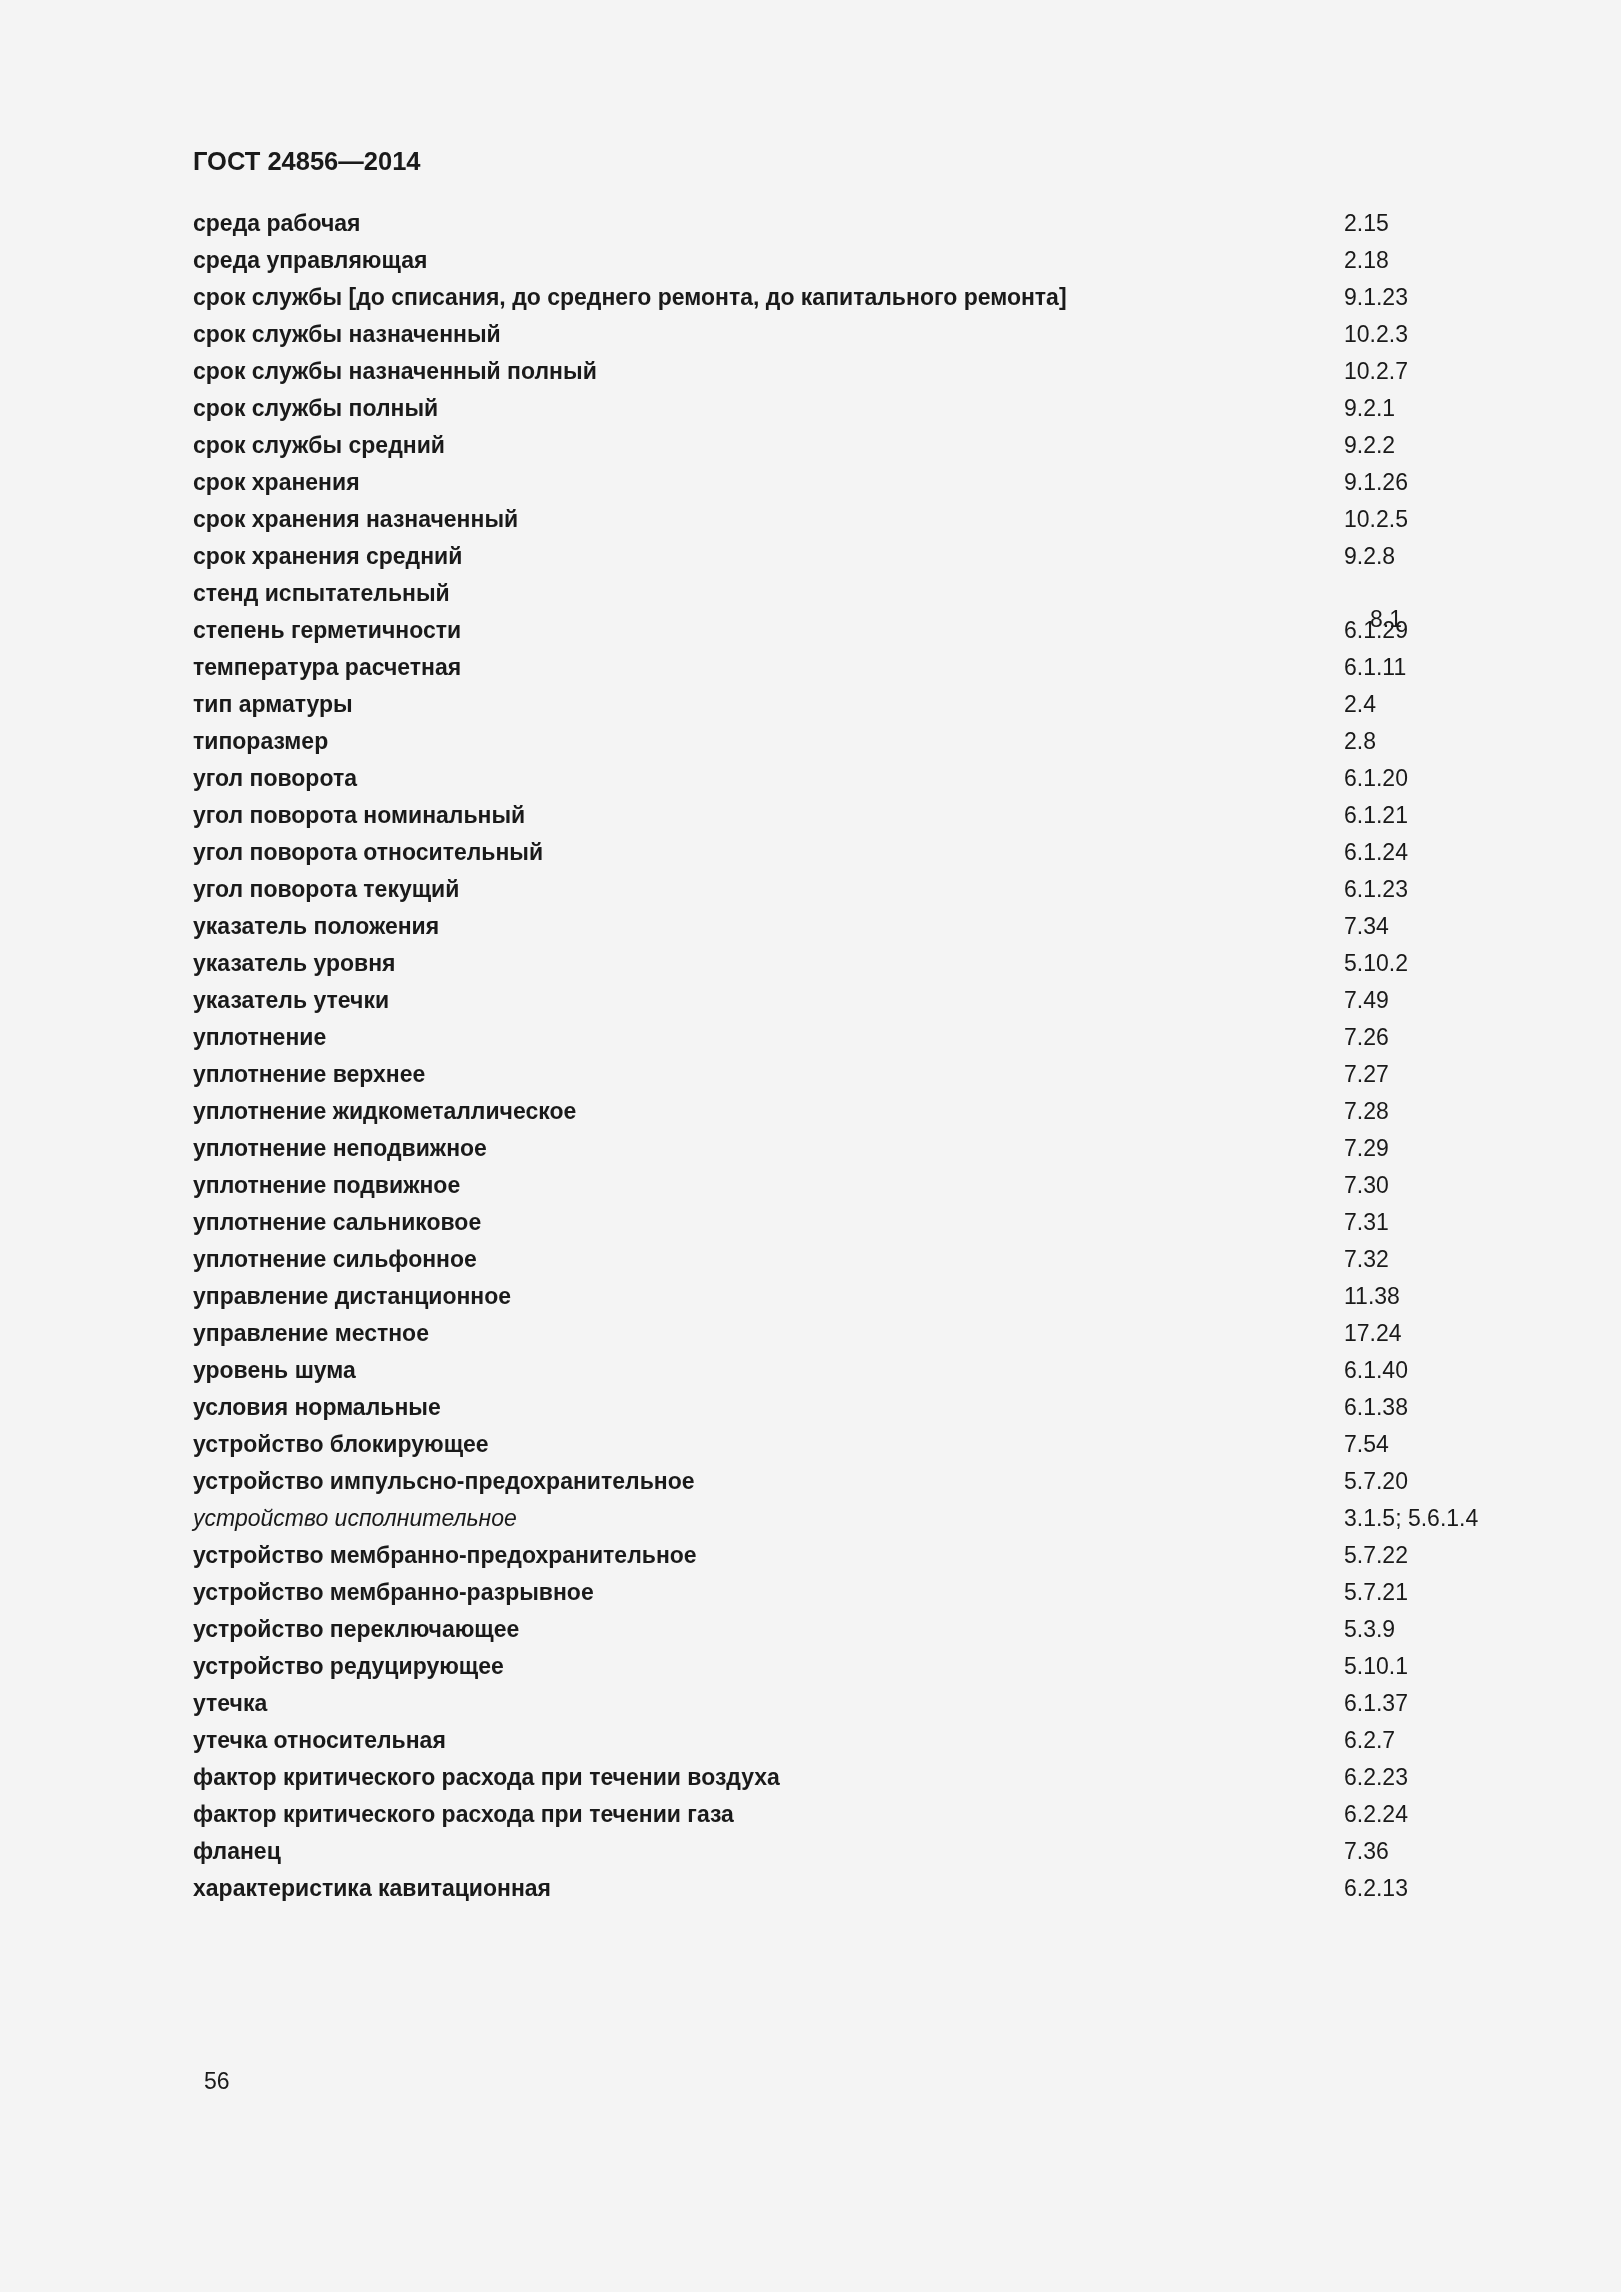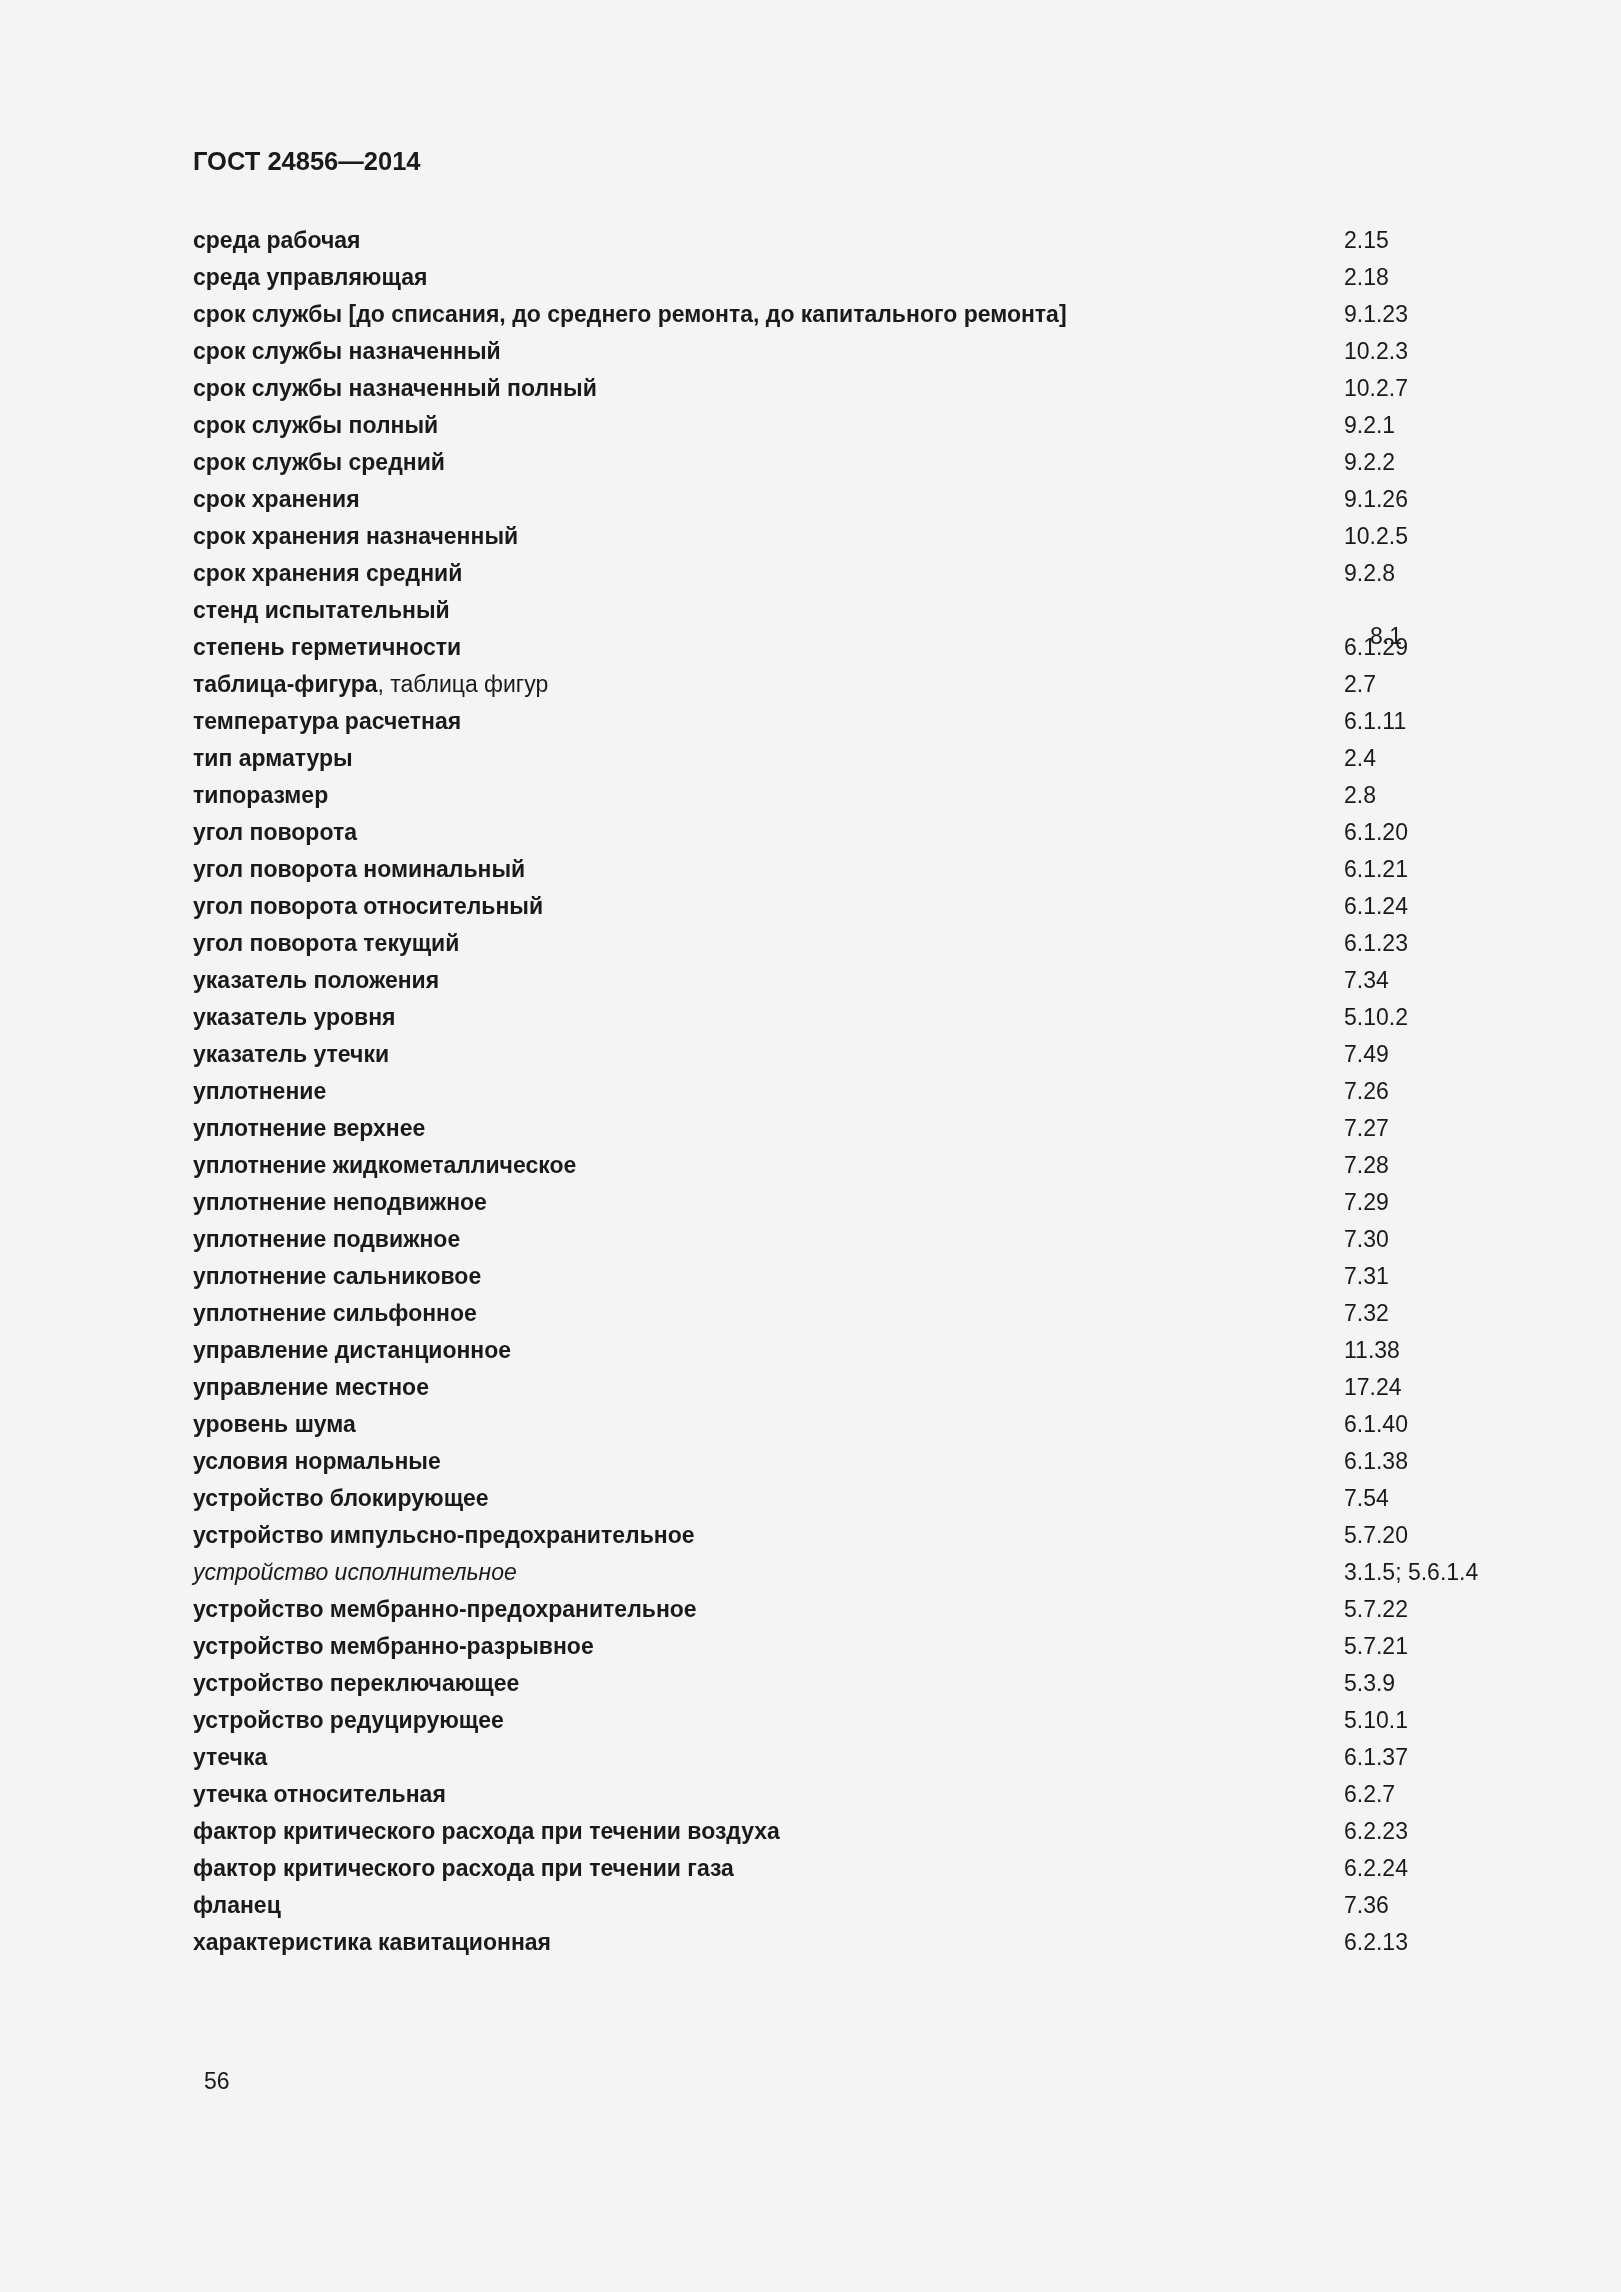--- a/index.html
+++ b/index.html
@@ -8,21 +8,21 @@
     background: #f4f4f4;
     position: relative;
     font-family: "Liberation Sans", sans-serif;
     color: #1a1a1a;
   }
   .header {
     position: absolute; left: 193px; top: 147px;
     font-size: 25.5px; font-weight: bold;
   }
   .index-list {
-    position: absolute; left: 193px; top: 222px;
+    position: absolute; left: 193px; top: 205px;
     width: 1372px;
   }
   .row {
     position: relative; height: 37px; line-height: 37px;
     font-size: 23px;
   }
   .term { position: absolute; left: 0; font-weight: bold; white-space: nowrap; }
   .term .plain { font-weight: normal; }
   .term.italic { font-weight: normal; font-style: italic; text-align: center; }
   .ref { position: absolute; left: 1151px; white-space: nowrap; }
@@ -80,24 +80,20 @@
     </div>
     <div class="row">
       <span class="term"><span>стенд испытательный</span></span>
       <span class="ref indent">8.1</span>
     </div>
     <div class="row">
       <span class="term"><span>степень герметичности</span></span>
       <span class="ref">6.1.29</span>
     </div>
     <div class="row">
-      <span class="term"><span>таблица-фигура</span><span class="plain">, таблица фигур</span></span>
-      <span class="ref">2.7</span>
-    </div>
-    <div class="row">
       <span class="term"><span>температура расчетная</span></span>
       <span class="ref">6.1.11</span>
     </div>
     <div class="row">
       <span class="term"><span>тип арматуры</span></span>
       <span class="ref">2.4</span>
     </div>
     <div class="row">
       <span class="term"><span>типоразмер</span></span>
       <span class="ref">2.8</span>

